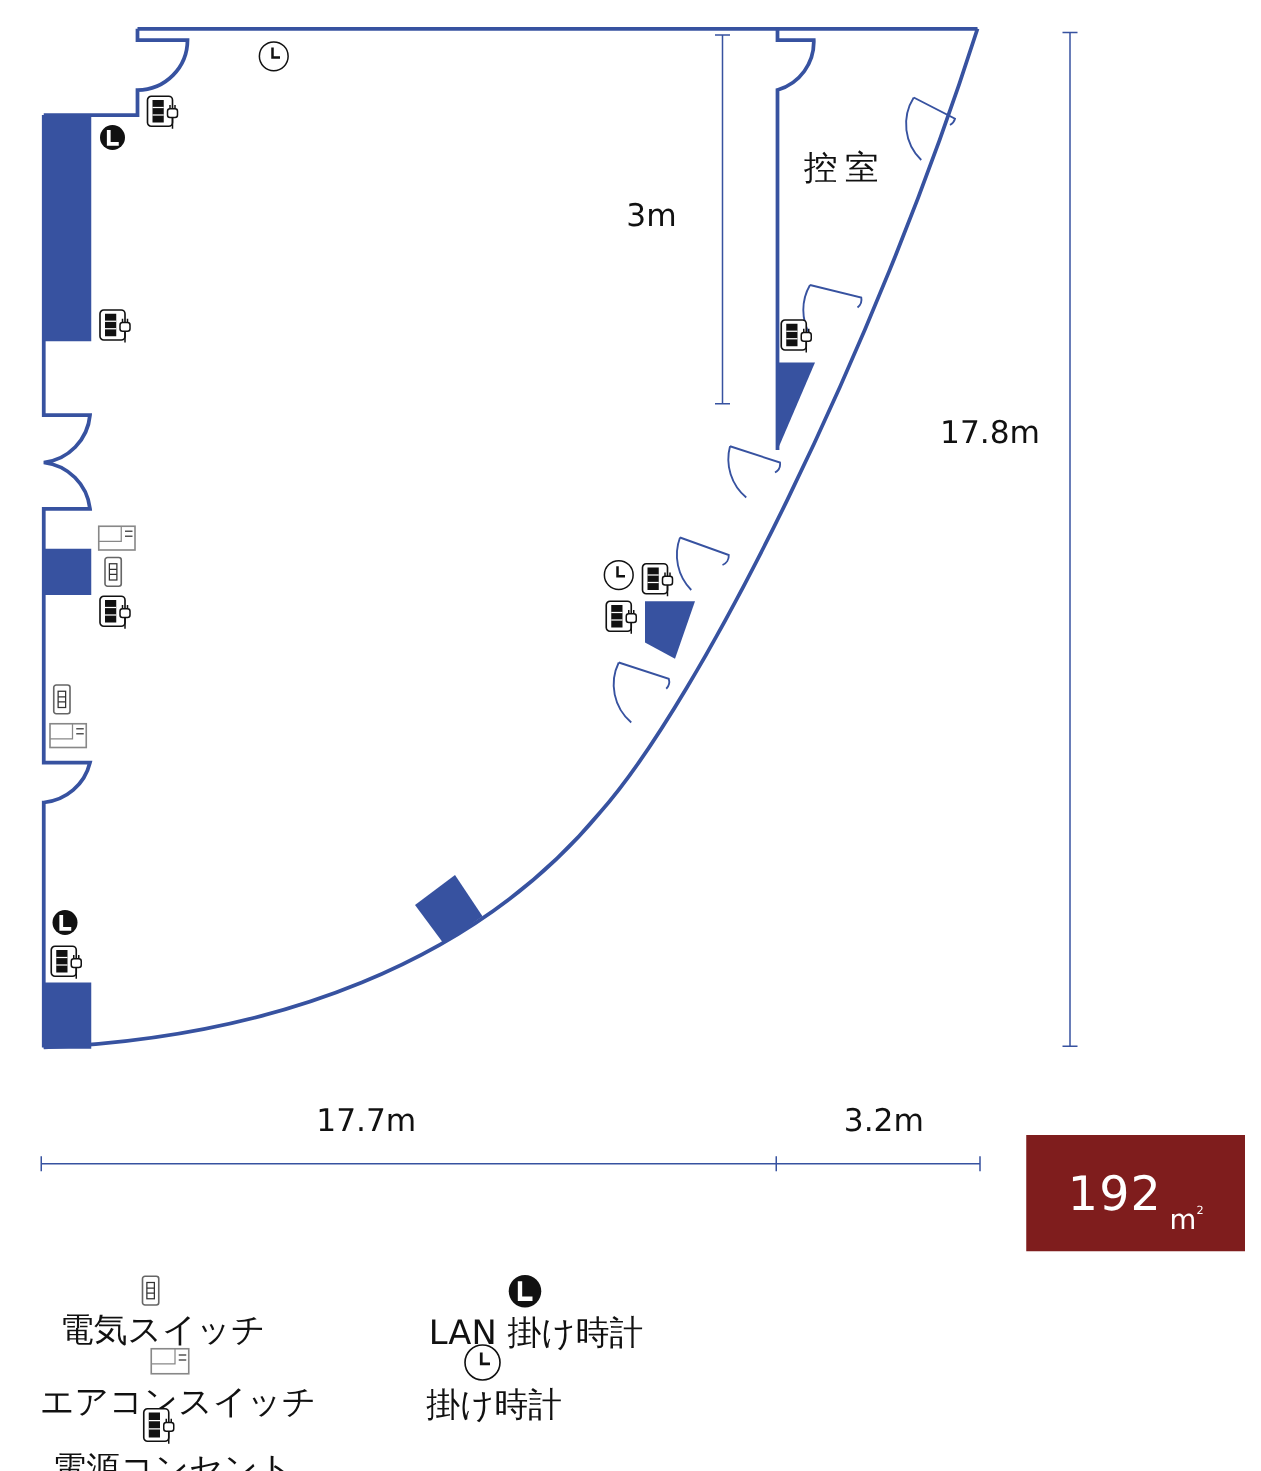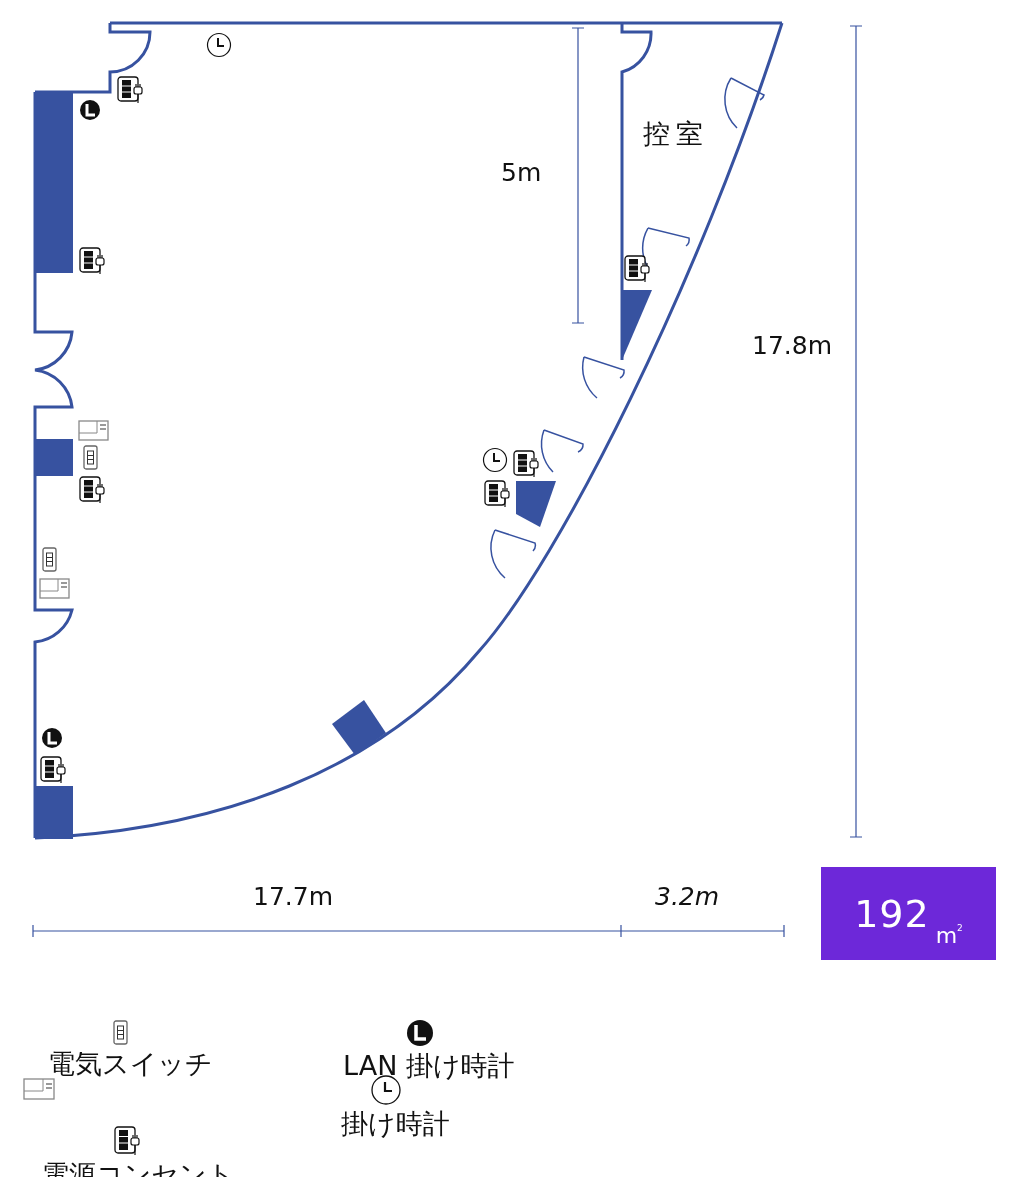--- a/index.html
+++ b/index.html
@@ -1,21 +1,21 @@
 <!DOCTYPE html>
 <html><head>
 <meta charset="utf-8">
 <style>
   html, body { margin:0; padding:0; background:#ffffff; }
   body { width:1009px; height:1177px; position:relative; overflow:hidden;
          font-family:"DejaVu Sans","Liberation Sans",sans-serif; color:#111; }
   #plan { position:absolute; left:0; top:0; }
   .lbl { position:absolute; font-size:25px; color:#111; white-space:nowrap; }
-  .area-box { position:absolute; left:821px; top:867px; width:175px; height:93px;
-              background:#6d28d9; color:#fff; display:flex; align-items:center; justify-content:center; }
+  .area-box { position:absolute; left:821px; top:908px; width:175px; height:93px;
+              background:#7f1d1d; color:#fff; display:flex; align-items:center; justify-content:center; }
   .area-box .num { font-size:38px; letter-spacing:1px; }
   .area-box .unit { font-size:22px; margin-left:6px; position:relative; top:2px;margin-top:40px; }
   .area-box .unit sup { font-size:9px; position:relative; top:-4px; }
   .legend-item { position:absolute; display:flex; align-items:center;flex-direction:column; }
   .legend-item .ltxt { font-size:27px; color:#111; margin-left:18px; white-space:nowrap; }
   .room-label { position:absolute; left:643px; top:116px; font-size:27px; letter-spacing:6px; }
 </style>
 </head>
 <body>
 
@@ -100,24 +100,24 @@
   <use href="#acswitch" x="40" y="579"></use>
   <use href="#lan" x="42" y="728"></use>
   <use href="#outlet" x="41" y="757"></use>
   <use href="#outlet" x="625" y="256"></use>
   <use href="#clock" x="483" y="448"></use>
   <use href="#outlet" x="514" y="451"></use>
   <use href="#outlet" x="485" y="481"></use>
 </svg>
 
 <div class="room-label">控室</div>
-<div class="lbl" style="left:501px;top:158px;">5m</div>
+<div class="lbl" style="left:501px;top:158px;">3m</div>
 <div class="lbl" style="left:752px;top:331px;">17.8m</div>
 <div class="lbl" style="left:253px;top:882px;">17.7m</div>
-<div class="lbl" style="left:655px;top:882px;font-style:italic;">3.2m</div>
+<div class="lbl" style="left:675px;top:882px;">3.2m</div>
 
 <div class="area-box">
   <span class="num">192</span>
   <span class="unit"><span>m</span><sup>2</sup></span>
 </div>
 
 <div class="legend-item" style="left:30px;top:1018px;">
   <svg width="30" height="28">
       <g transform="translate(8,3)">
         <rect x="0" y="0" width="13" height="23" rx="2" fill="#fff" stroke="#666" stroke-width="1.3"></rect>
@@ -137,20 +137,21 @@
 </div>
 <div class="legend-item" style="left:22px;top:1075px;">
   <svg width="38" height="28">
       <g transform="translate(2,4)">
         <rect x="0" y="0" width="30" height="20" fill="#fff" stroke="#888" stroke-width="1.3"></rect>
         <polyline points="0,12 19,12 19,0" fill="none" stroke="#888"></polyline>
         <line x1="22" y1="5" x2="28" y2="5" stroke="#555" stroke-width="1.2"></line>
         <line x1="22" y1="9" x2="28" y2="9" stroke="#555" stroke-width="1.2"></line>
       </g>
     </svg>
+  <span class="ltxt" style="margin-left:10px;">エアコンスイッチ</span>
 </div>
 <div class="legend-item" style="left:323px;top:1074px;">
   <svg width="32" height="32">
       <circle cx="16" cy="16" r="14" fill="#fff" stroke="#111" stroke-width="1.3"></circle>
       <path d="M15 8 V17 H22" fill="none" stroke="#111" stroke-width="2.2"></path>
     </svg>
   <span class="ltxt">掛け時計</span>
 </div>
 <div class="legend-item" style="left:24px;top:1125px;">
   <svg width="34" height="32">

